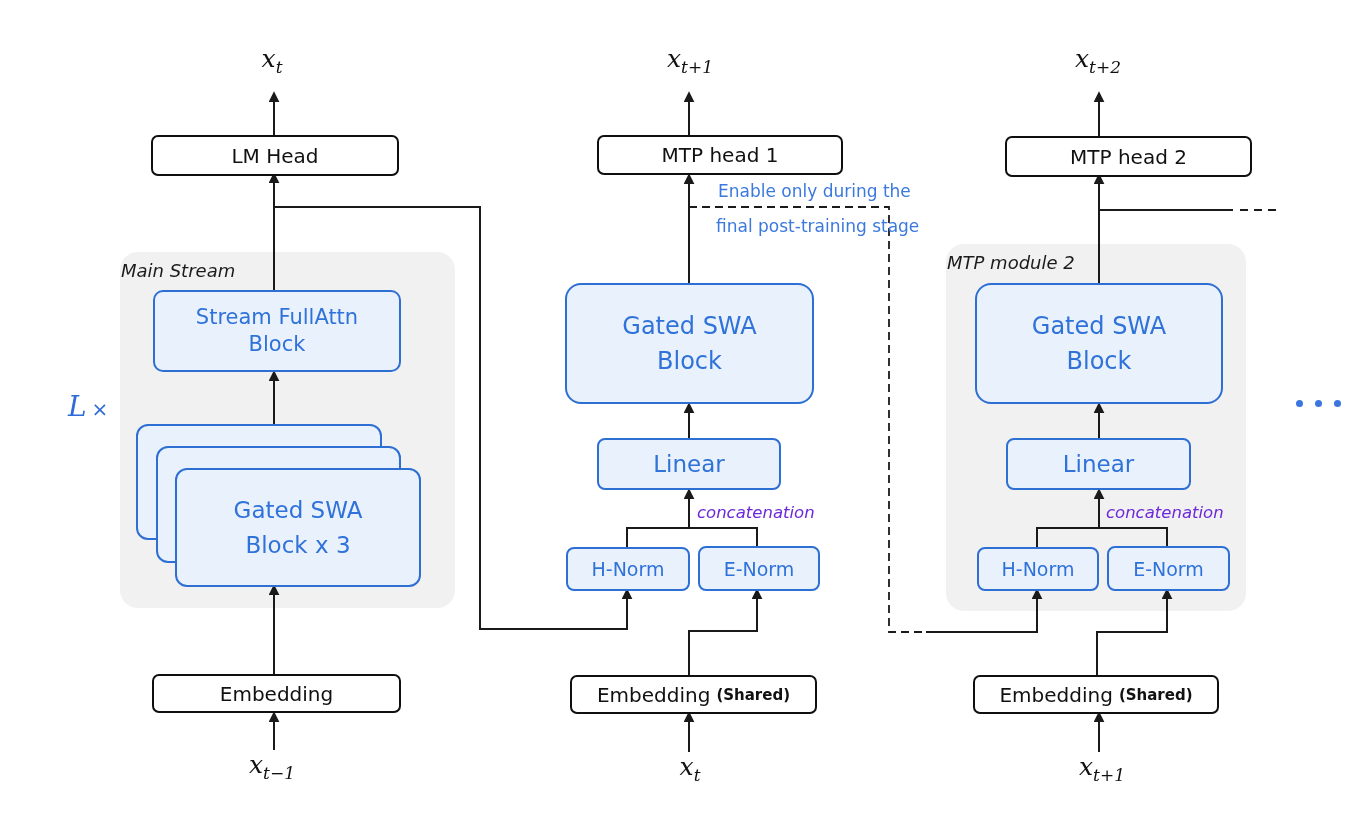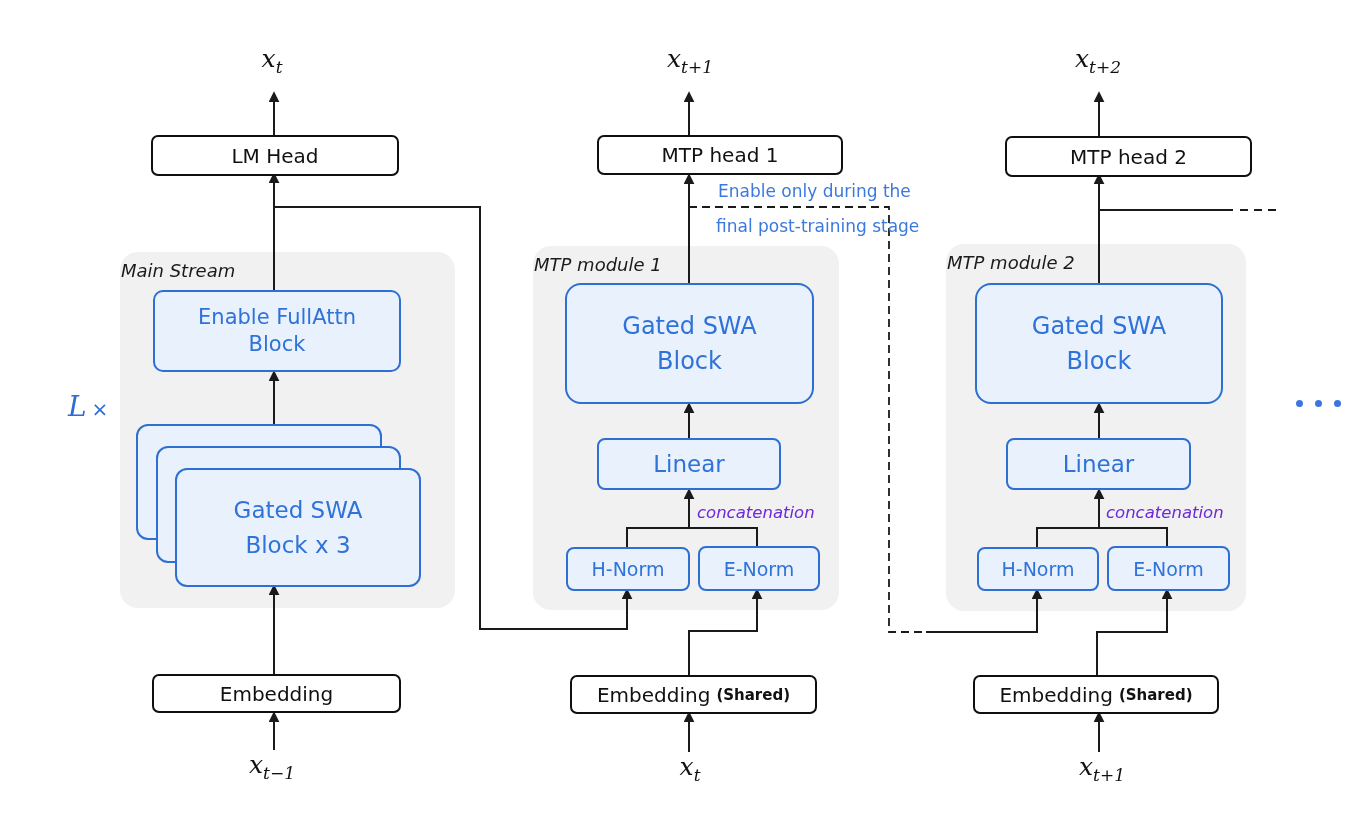--- a/index.html
+++ b/index.html
@@ -54,23 +54,20 @@
   .emb-qualifier{font-size:15px;margin-left:6px;font-weight:bold;}
 </style>
 </head>
 <body>
 
 <div id="canvas">
 
   <div class="panel" style="left:120px;top:252px;width:335px;height:356px;">
     <div class="panel-label">Main Stream</div>
   </div>
-  <div class="panel" style="left:533px;top:246px;width:306px;height:364px;">
-    <div class="panel-label">MTP module 1</div>
-  </div>
   <div class="panel" style="left:946px;top:244px;width:300px;height:367px;">
     <div class="panel-label">MTP module 2</div>
   </div>
 
   <svg class="lines" width="1361" height="820">
     <defs>
       <marker id="ah" viewBox="0 0 10 10" refX="7.5" refY="5" markerWidth="5.5" markerHeight="5.5" orient="auto">
         <path d="M0,0 L10,5 L0,10 z" fill="#1a1a1a"></path>
       </marker>
     </defs>
@@ -117,21 +114,21 @@
   </div>
 
   <div class="wbox" style="left:151px;top:135px;width:244px;height:37px;text-align:right;">LM Head</div>
   <div class="wbox" style="left:565px;top:135px;width:242px;height:36px;margin-left:32px;">MTP head 1</div>
   <div class="wbox" style="left:1005px;top:136px;width:243px;height:37px;">MTP head 2</div>
 
   <div class="note-line" style="left:718px;top:181px;">Enable only during the</div>
   <div class="note-line" style="left:716px;top:216px;">final post-training stage</div>
 
   <div class="bbox" style="left:153px;top:290px;width:244px;height:78px;border-radius:10px;font-size:21px;line-height:1.3;">
-    <span>Enable FullAttn</span>
+    <span>Stream FullAttn</span>
     <span>Block</span>
   </div>
   <div class="bbox" style="left:136px;top:424px;width:242px;height:112px;border-radius:12px;"></div>
   <div class="bbox" style="left:156px;top:446px;width:241px;height:113px;border-radius:12px;"></div>
   <div class="bbox" style="left:175px;top:468px;width:242px;height:115px;border-radius:12px;font-size:23px;line-height:1.5;">
     <span>Gated SWA</span>
     <span>Block x 3</span>
   </div>
 
   <div class="repeat-label" style="left:68px;top:390px;">

